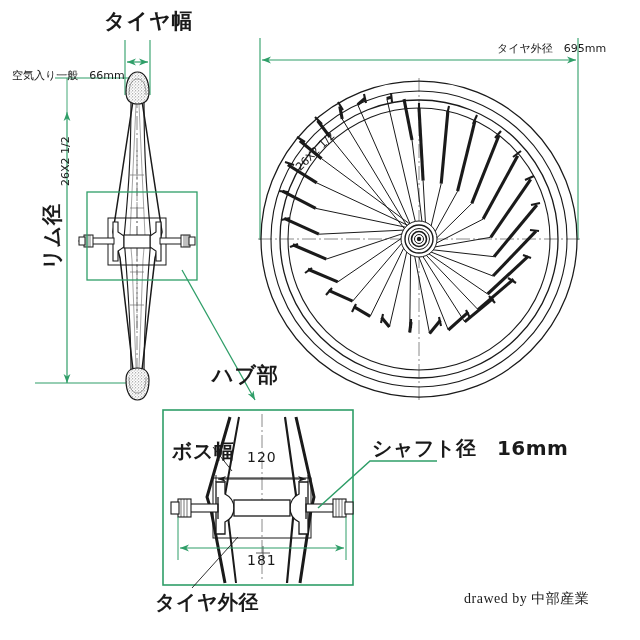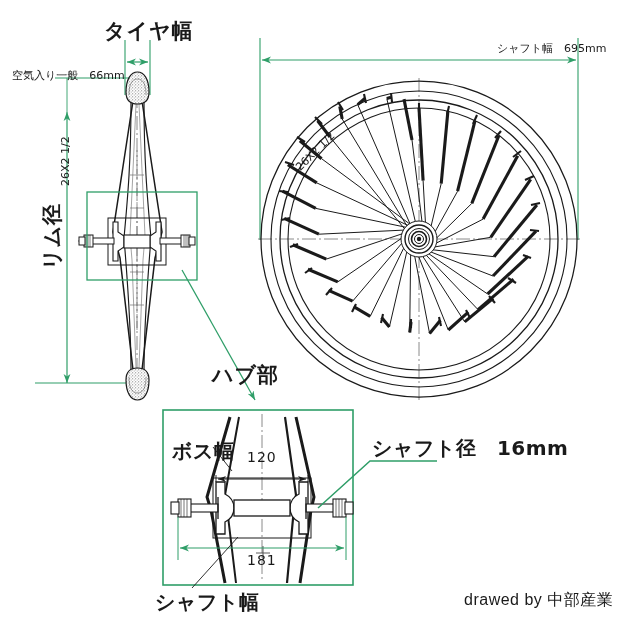--- a/index.html
+++ b/index.html
@@ -45,23 +45,23 @@
     font-weight: 400;
     letter-spacing: 0px;
   }
   .lbl-dim {
     font-size: 14px;
     font-weight: 400;
     letter-spacing: 1px;
     font-family: "DejaVu Sans", "Liberation Sans", sans-serif;
   }
   .lbl-sig {
-    font-size: 16px;
+    font-size: 14px;
     font-weight: 400;
-    font-family: Liberation Sans, sans-serif;
+    font-family: Liberation Serif, serif;
     letter-spacing: 0.5px;
   }
   .vert {
     transform-origin: 0 0;
     transform: rotate(-90deg);
   }
   .rot-tilt {
     transform-origin: 0 0;
     transform: rotate(-45deg);
   }
@@ -368,40 +368,40 @@
       </g>
 
       <line x1="213" y1="447" x2="232" y2="471" stroke="#1a1a1a" stroke-width="0.9"></line>
 
       <line x1="192" y1="588" x2="238" y2="537" stroke="#1a1a1a" stroke-width="0.9"></line>
 
       <polyline points="318,508 370,461 437,461" fill="none" stroke="#2f9e68" stroke-width="1.5"></polyline>
     </g>
   </svg>
 
-  <div class="lbl lbl-big" style="left:104px; top:21px;text-align:center;">タイヤ幅</div>
+  <div class="lbl lbl-big" style="left:104px; top:11px;text-align:center;">タイヤ幅</div>
 
   <div class="lbl lbl-small" style="left:12px; top:70px;text-align:right;">空気入り一般　66mm</div>
 
 
-  <div class="lbl lbl-small" style="left:497px; top:43px;">シャフト幅　695mm</div>
+  <div class="lbl lbl-small" style="left:497px; top:43px;">タイヤ外径　695mm</div>
 
   <div class="lbl lbl-big vert" style="left:42px; top:270px;">リム径</div>
 
   <div class="lbl lbl-small vert" style="left:60px; top:186px;">26X2 1/2</div>
 
   <div class="lbl lbl-small rot-tilt" style="left:294px; top:165px;">26X2 1/2</div>
 
   <div class="lbl lbl-big" style="left:172px; top:365px;margin-left:40px;">ハブ部</div>
 
   <div class="lbl lbl-mid" style="left:172px; top:441px;">ボス幅</div>
 
   <div class="lbl lbl-dim" style="left:247px; top:450px;">120</div>
 
   <div class="lbl lbl-mid" style="left:372px; top:438px;">シャフト径　16mm</div>
 
   <div class="lbl lbl-dim" style="left:247px; top:553px;">181</div>
 
-  <div class="lbl lbl-mid" style="left:155px; top:592px;">シャフト幅</div>
+  <div class="lbl lbl-mid" style="left:155px; top:592px;">タイヤ外径</div>
 
   <div class="lbl lbl-sig" style="left:464px; top:592px;">drawed by 中部産業</div>
 
 </div>
 
 </body></html>

